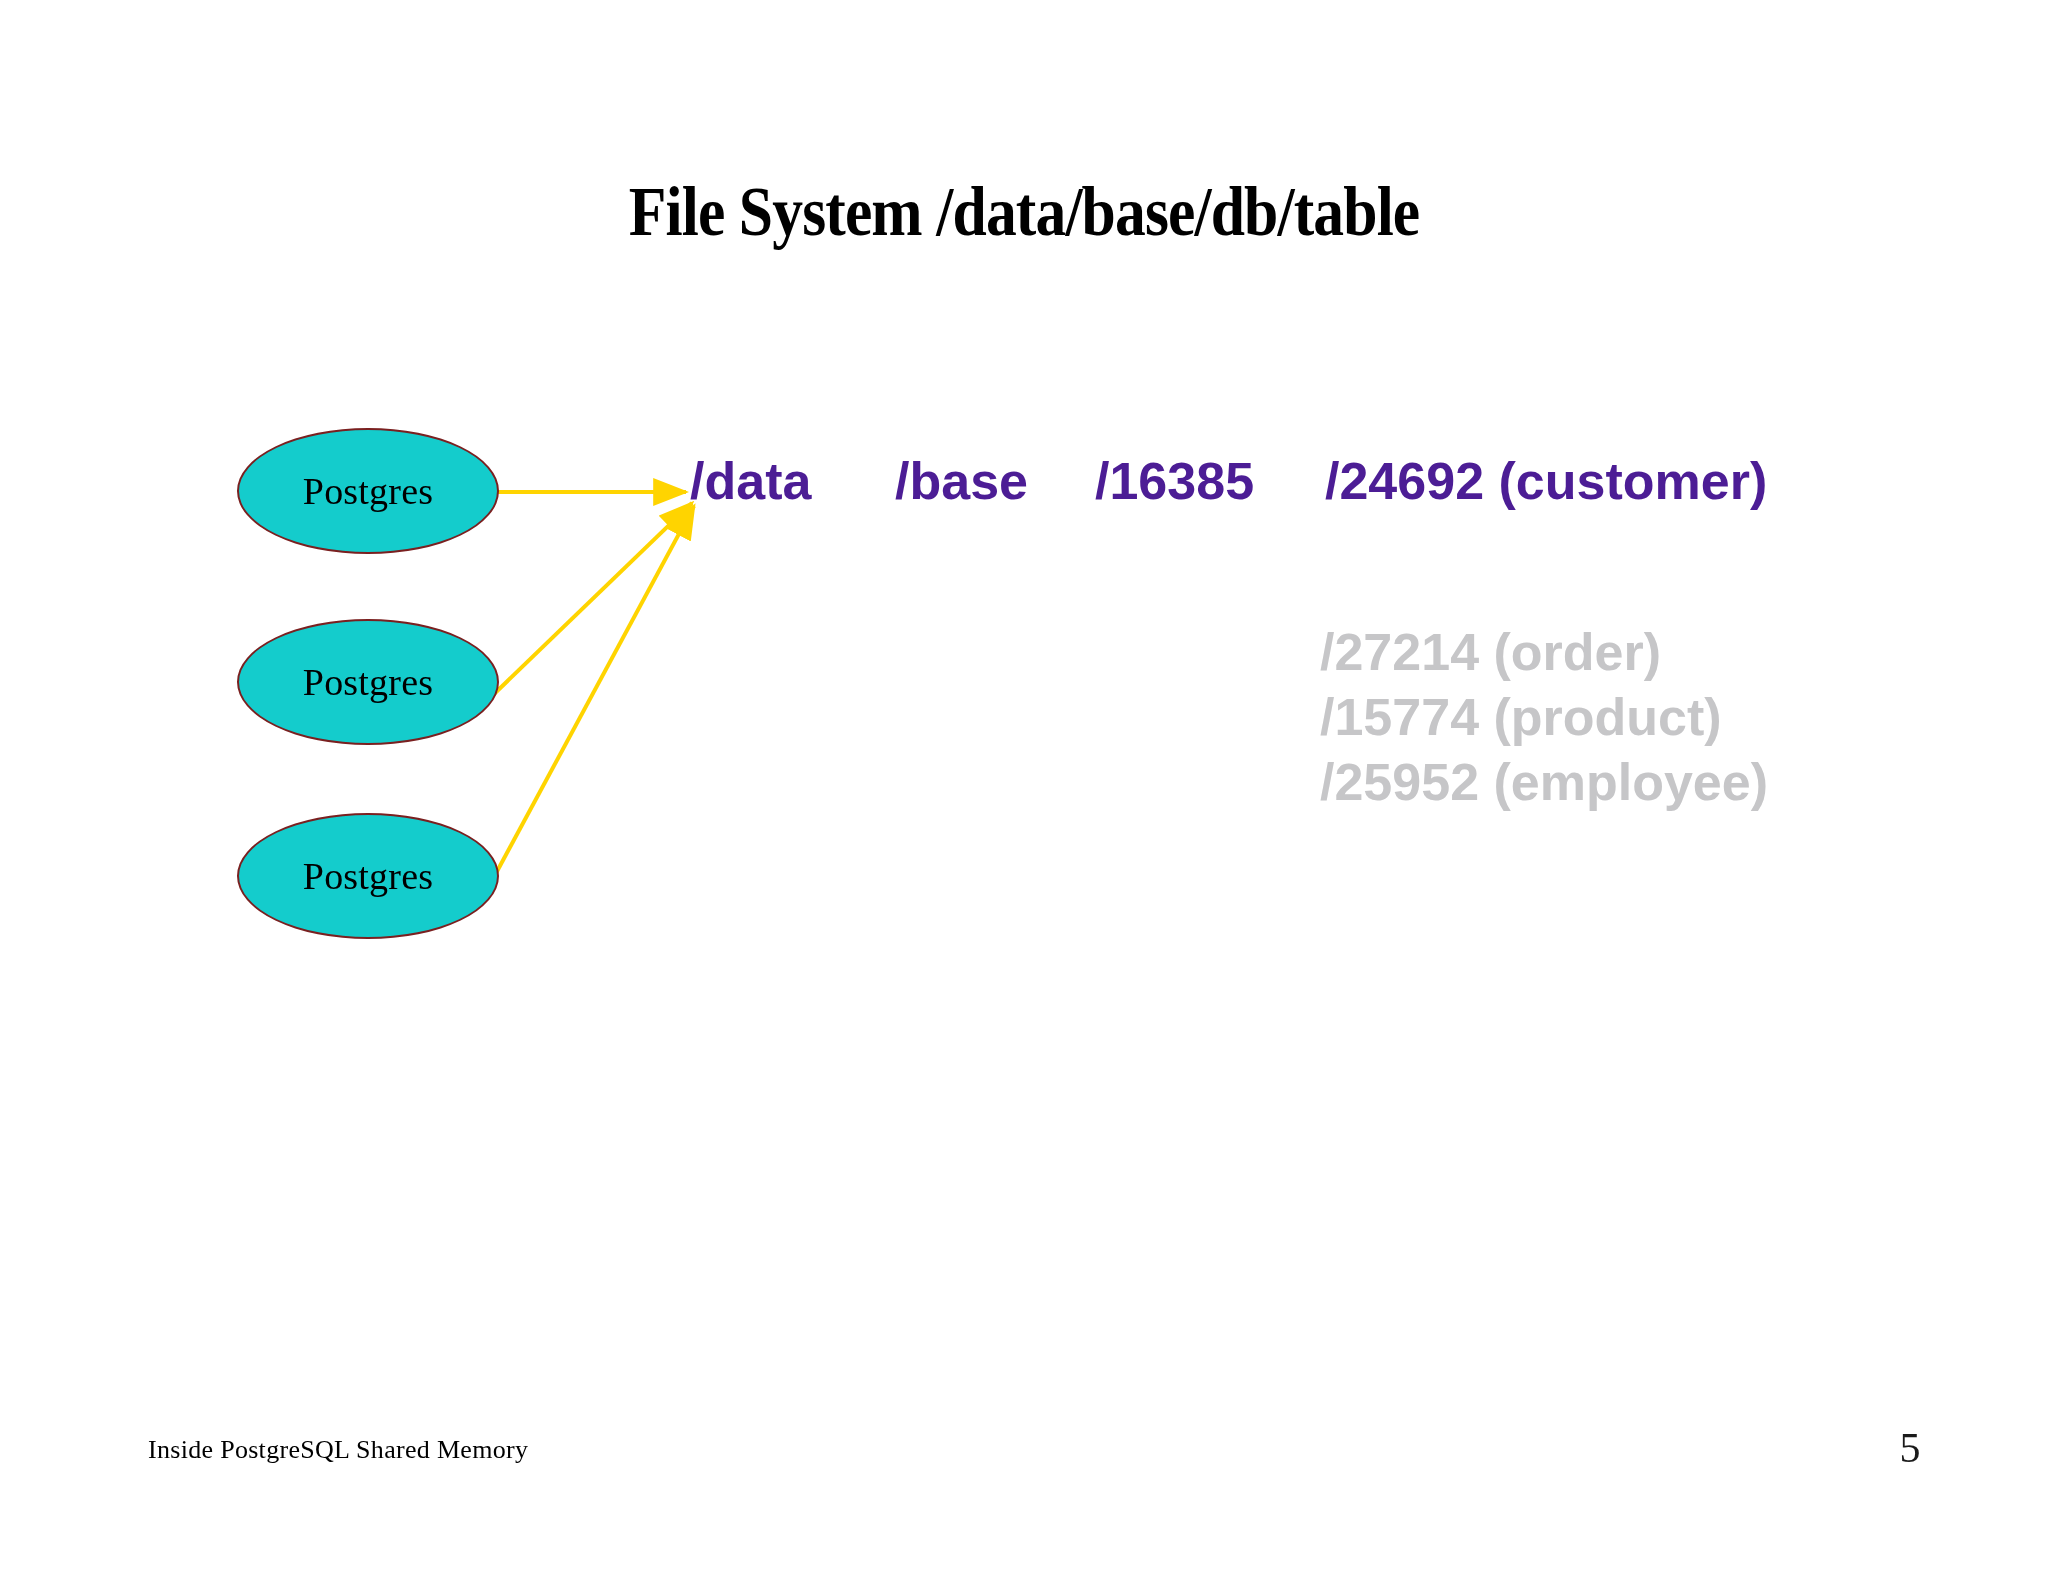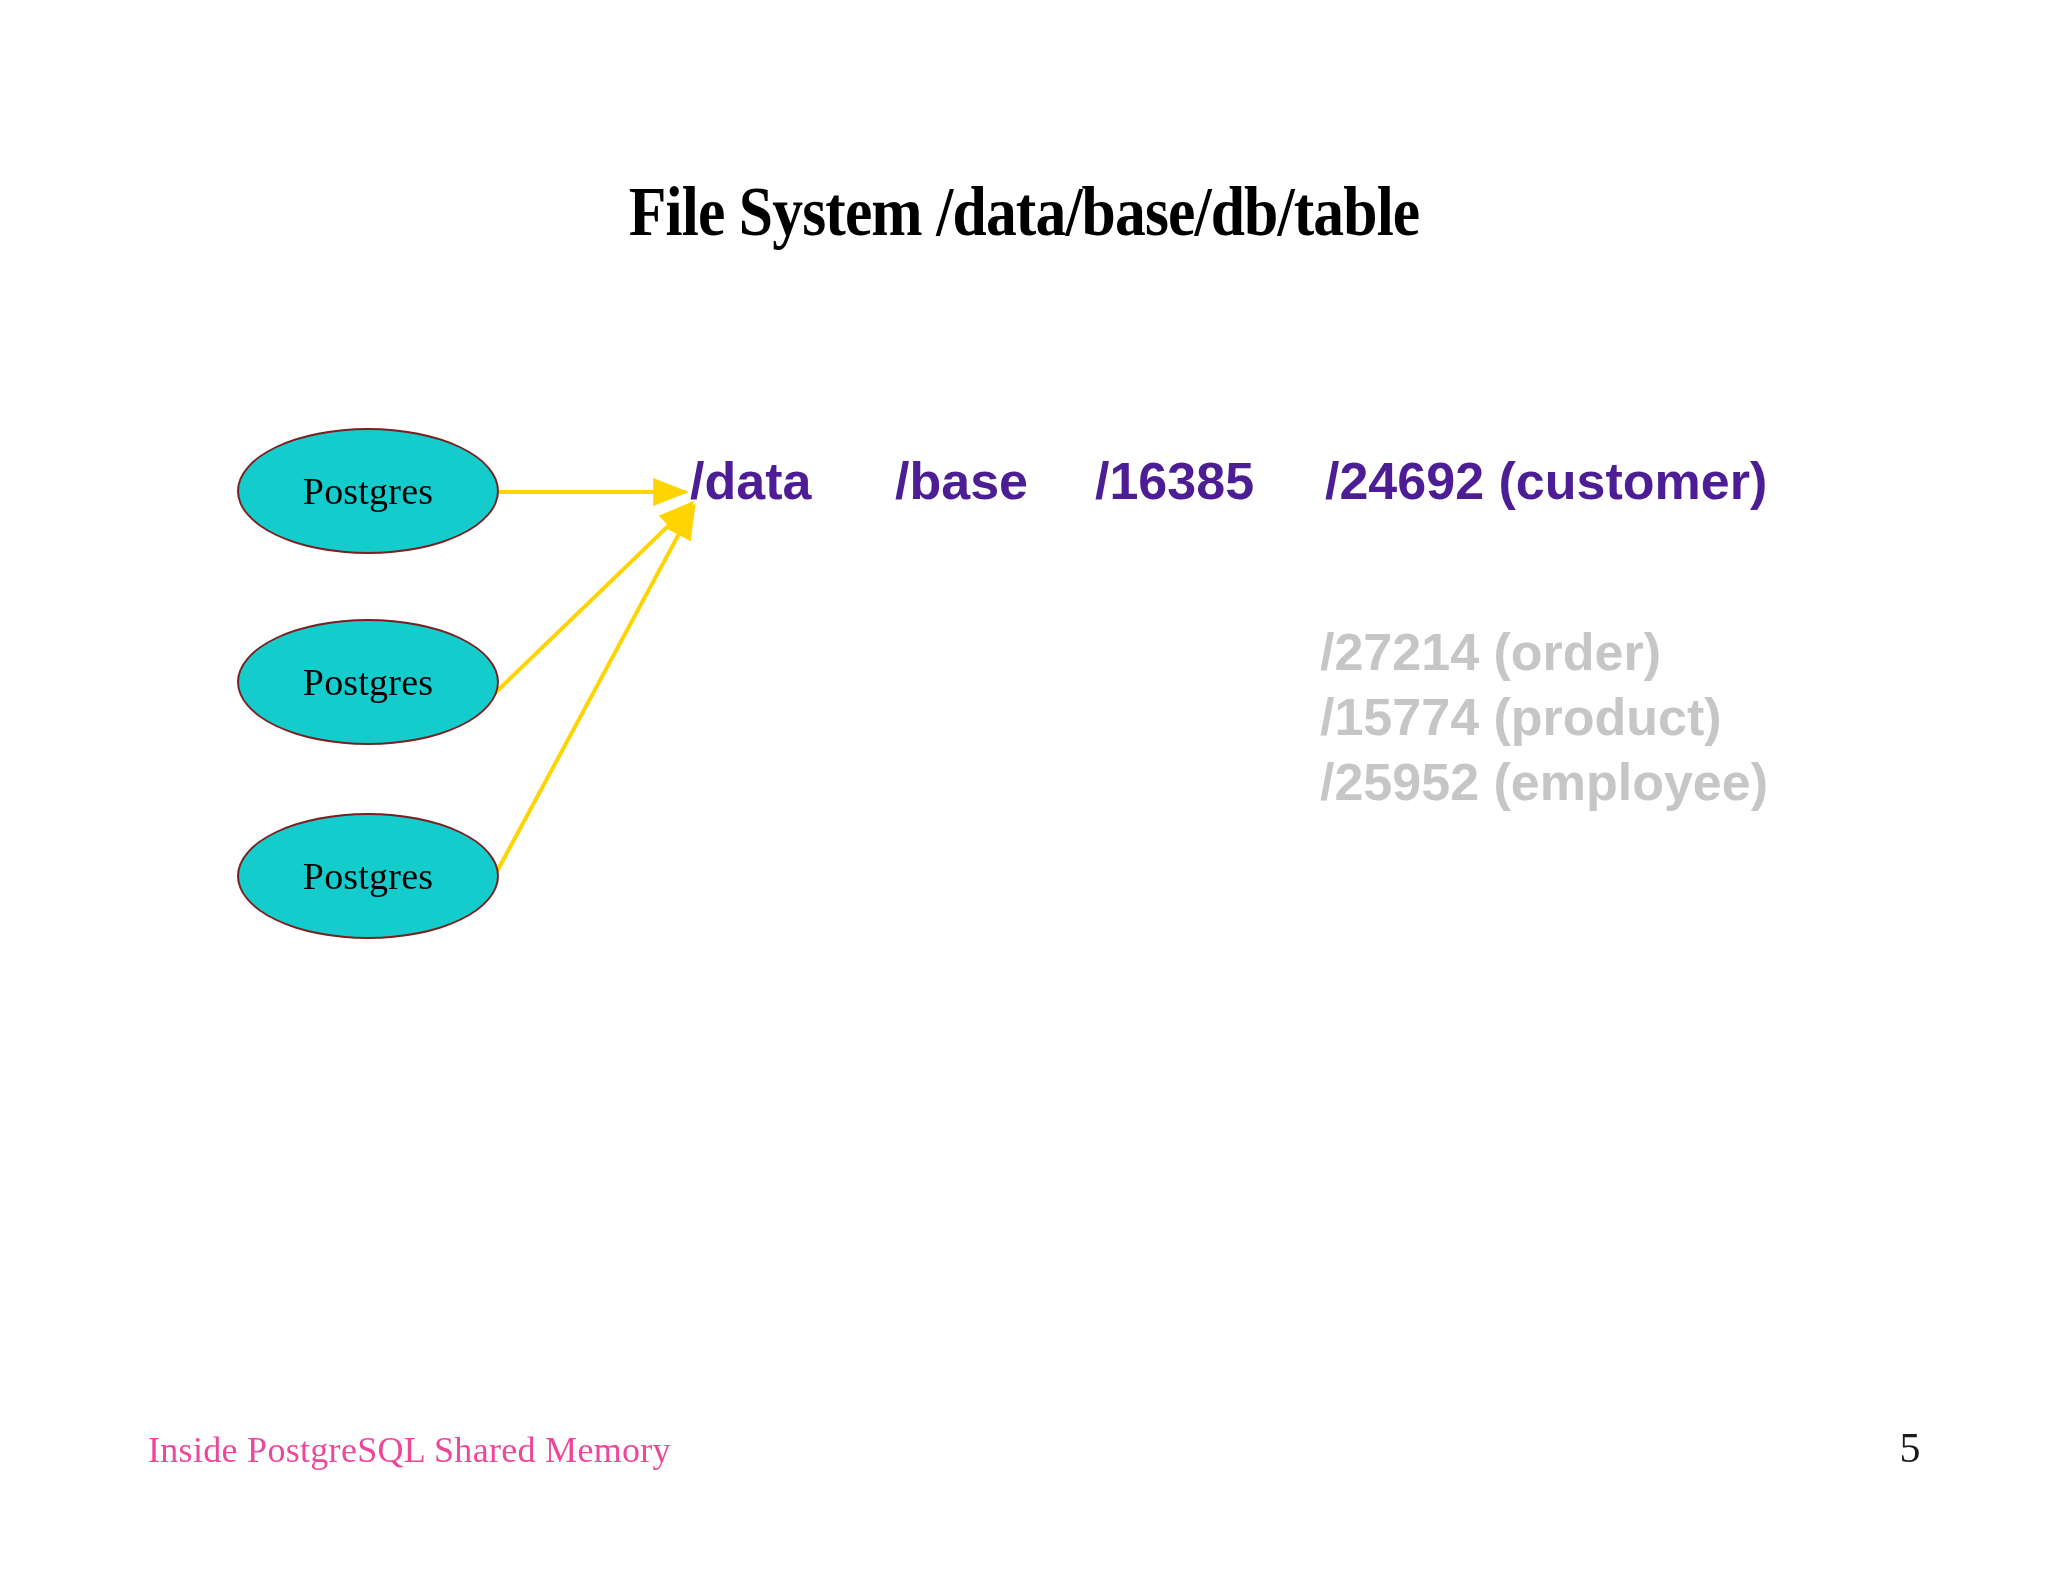--- a/index.html
+++ b/index.html
@@ -107,23 +107,23 @@
     margin-top: 44px;
   }
   #table-list .table-item { display: block; }
 
   
   #footer-note {
     position: absolute;
     left: 148px;
     top: 1427px;
     font-family: "Liberation Serif", "DejaVu Serif", serif;
-    font-size: 36px;
+    font-size: 26px;
     line-height: 46px;
-    color: #ec4899;
+    color: #000000;
     letter-spacing: 0.3px;
   }
   #page-number {
     position: absolute;
     left: 1880px;
     top: 1423px;
     width: 60px;
     text-align: center;
     font-family: "Liberation Serif", "DejaVu Serif", serif;
     font-size: 42px;

